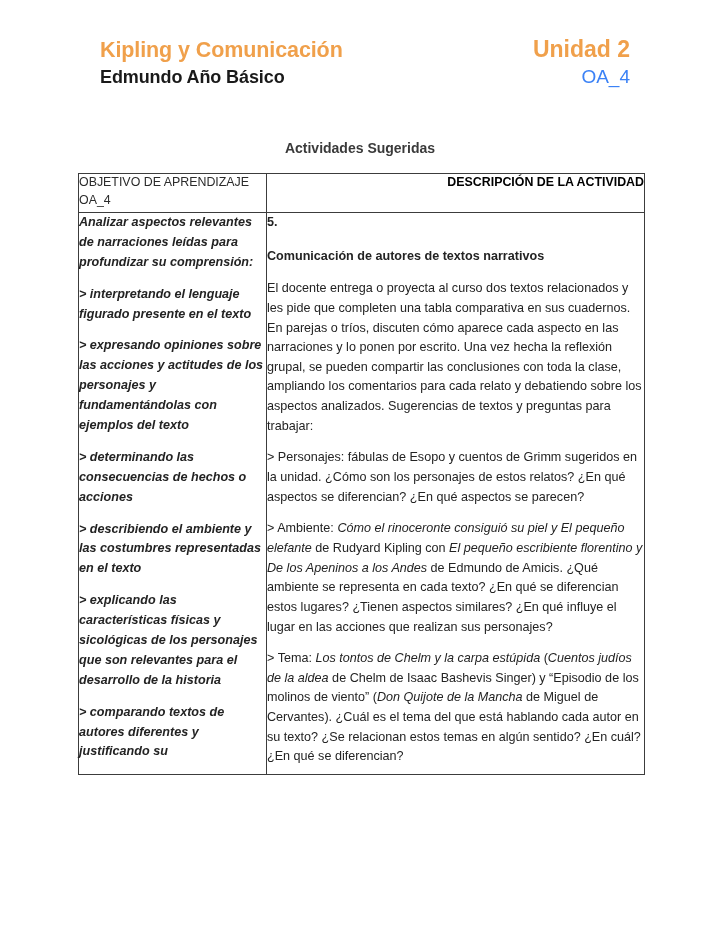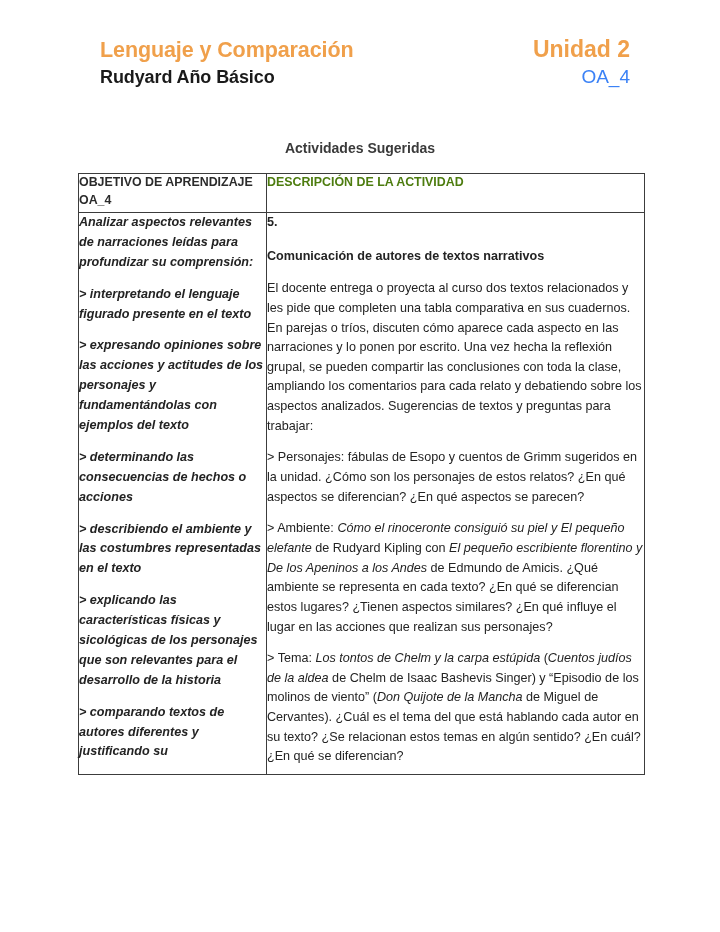--- a/index.html
+++ b/index.html
@@ -90,32 +90,32 @@
     border: 1px solid #3c3c3c;
     vertical-align: top;
     padding: 0;
   }
   .col-left   { width: 188px; }
   .col-right  { width: 378px; }
 
   .th-left {
     padding: 9px 8px 9px 9px;
     font-size: 12.4px;
-    font-weight: bold;
+    font-weight: normal;
     color: #2b2b2b;
     text-align: left;
     line-height: 1.45;
     height: 38px;
   }
   .th-right {
     padding: 9px 8px;
     font-size: 12.4px;
     font-weight: bold;
-    color: #4d7c0f;
-    text-align: left;
+    color: #000000;
+    text-align: right;
     line-height: 1.45;
     vertical-align: top;
   }
 
   .cell-left {
     padding: 10px 8px 10px 9px;
     font-size: 12.6px;
     font-weight: bold;
     line-height: 1.58;
     color: #232323;
@@ -148,25 +148,25 @@
   }
   .it { font-style: italic; }
 </style>
 </head>
 <body>
 
 <div class="page">
 
   <div class="doc-header">
     <div class="hdr-row">
-      <span class="title-main">Lenguaje y Comparación</span>
+      <span class="title-main">Kipling y Comunicación</span>
       <span class="unit-main">Unidad 2</span>
     </div>
     <div class="hdr-row second">
-      <span class="title-sub">Rudyard Año Básico</span>
+      <span class="title-sub">Edmundo Año Básico</span>
       <span class="unit-sub">OA_4</span>
     </div>
   </div>
 
   <div class="section-title">Actividades Sugeridas</div>
 
   <table class="act-table">
     <colgroup>
       <col class="col-left">
       <col class="col-right">

